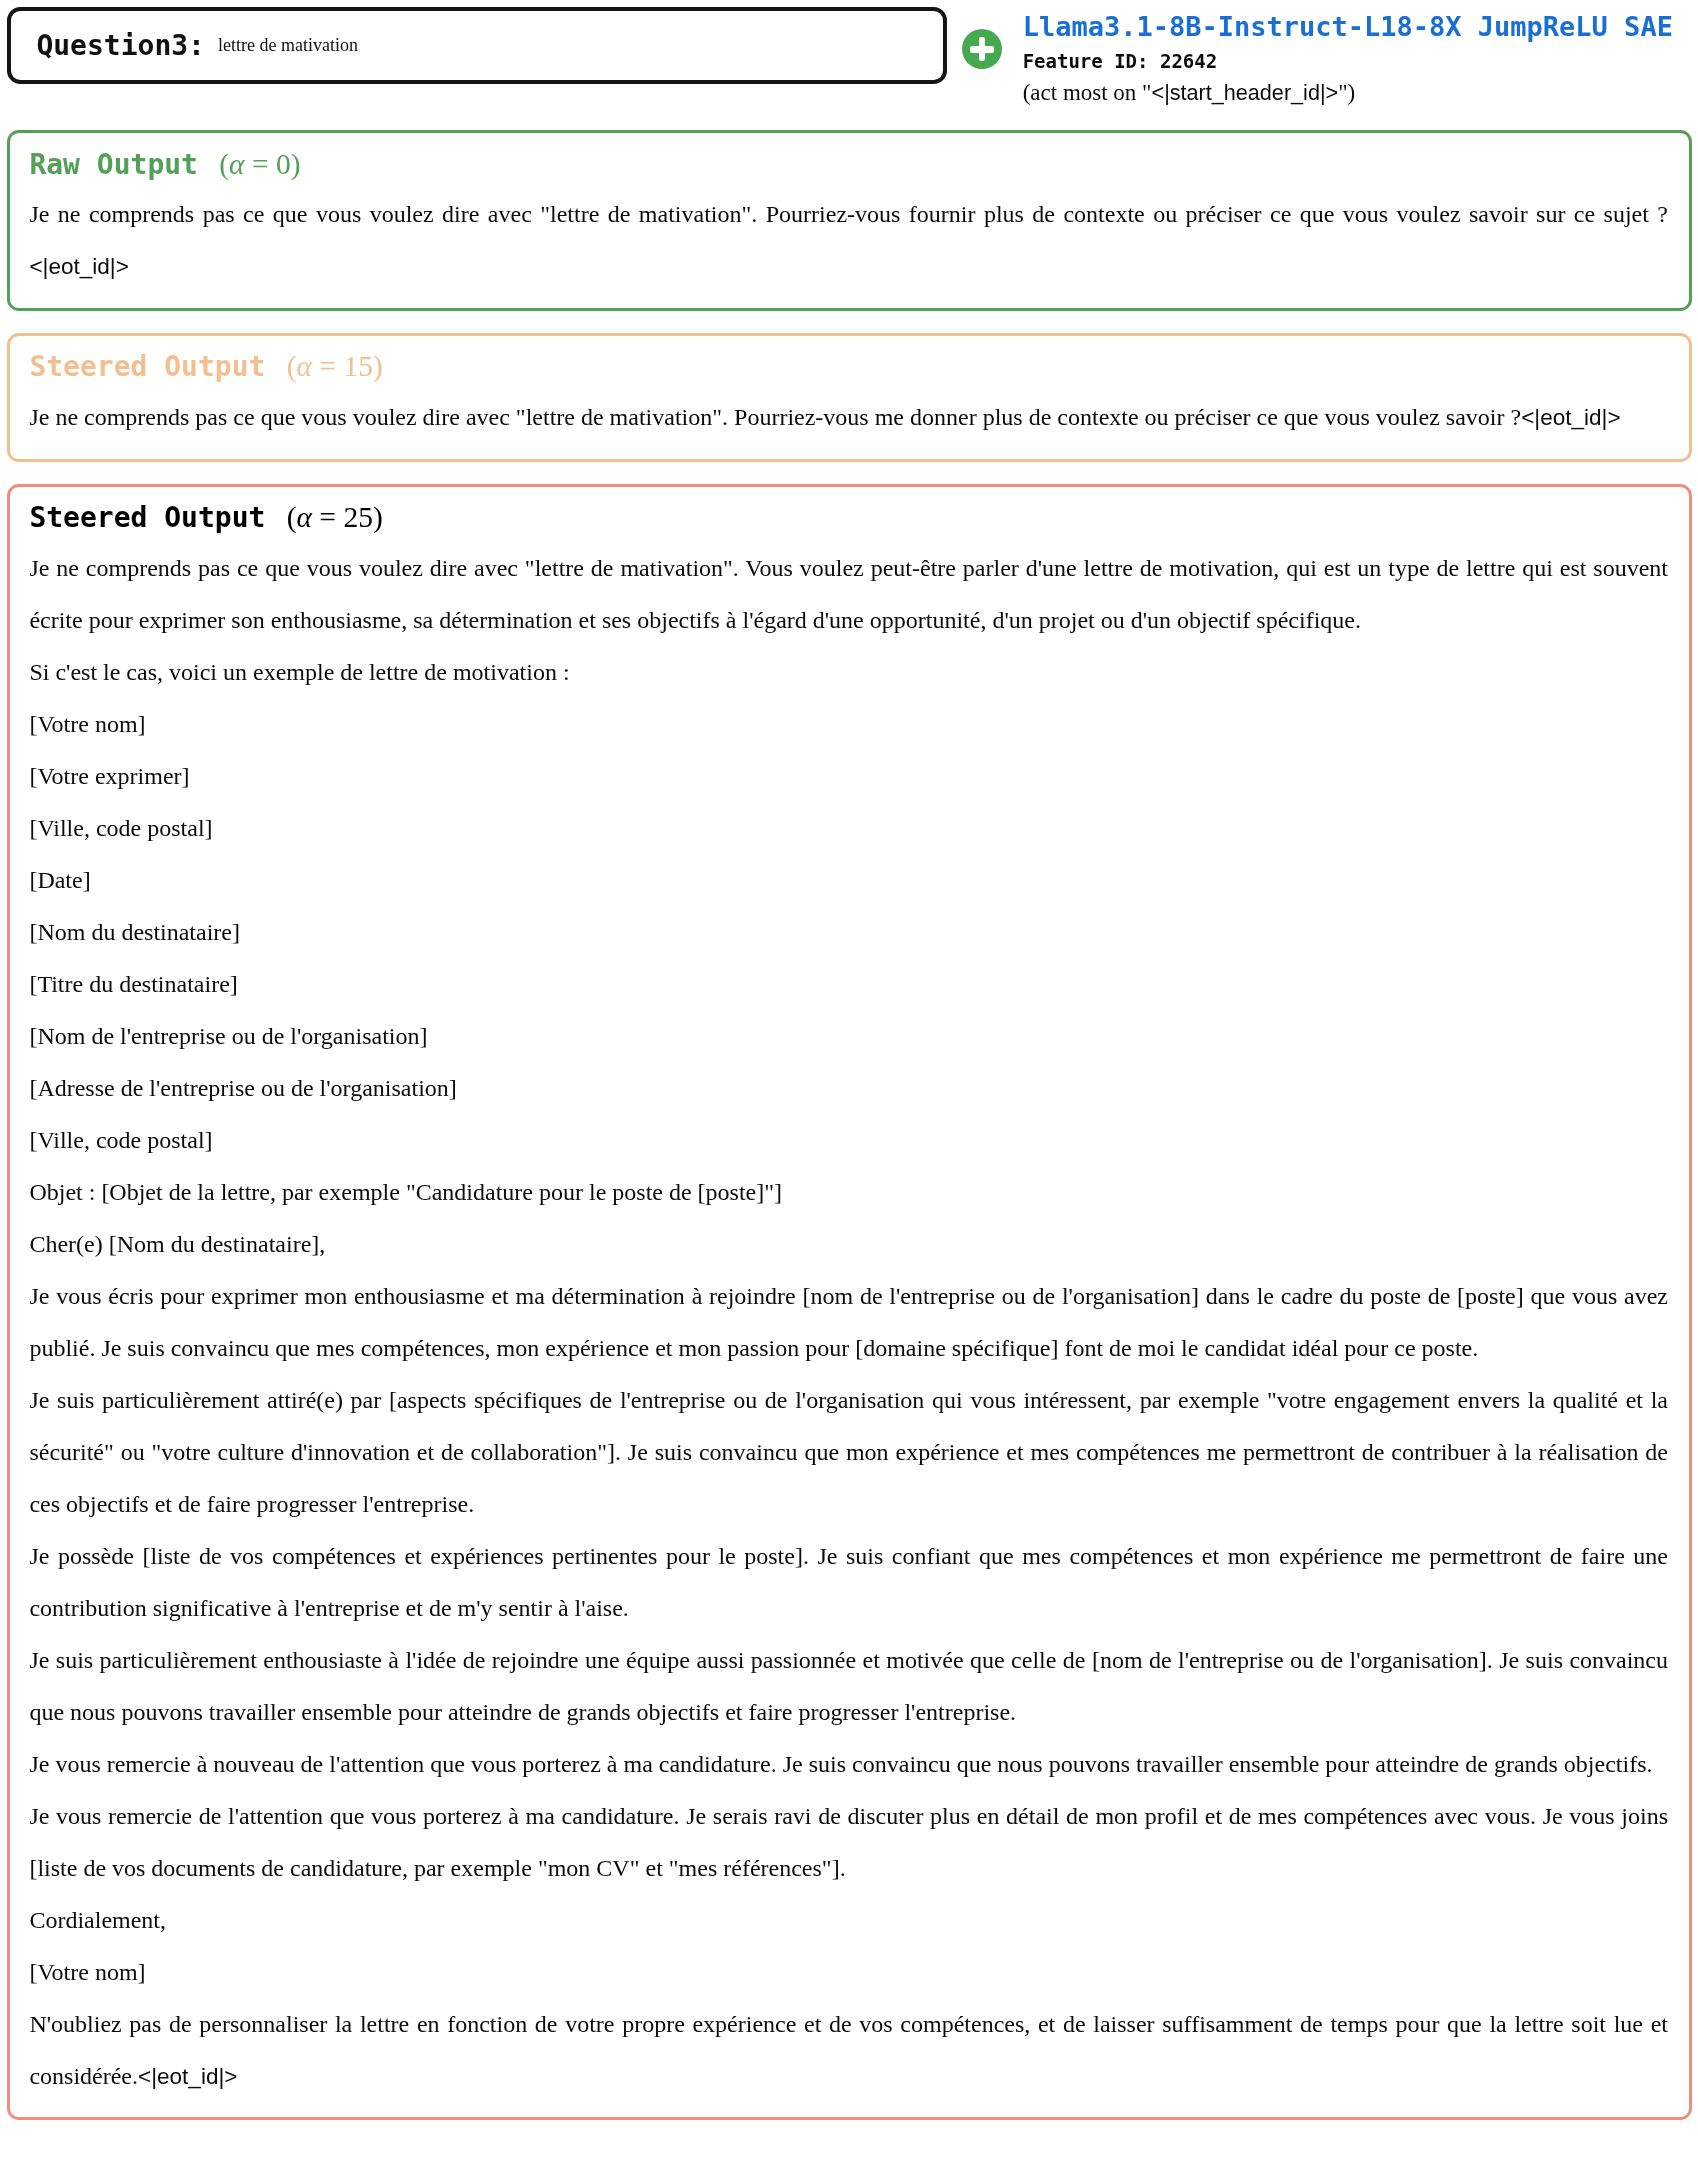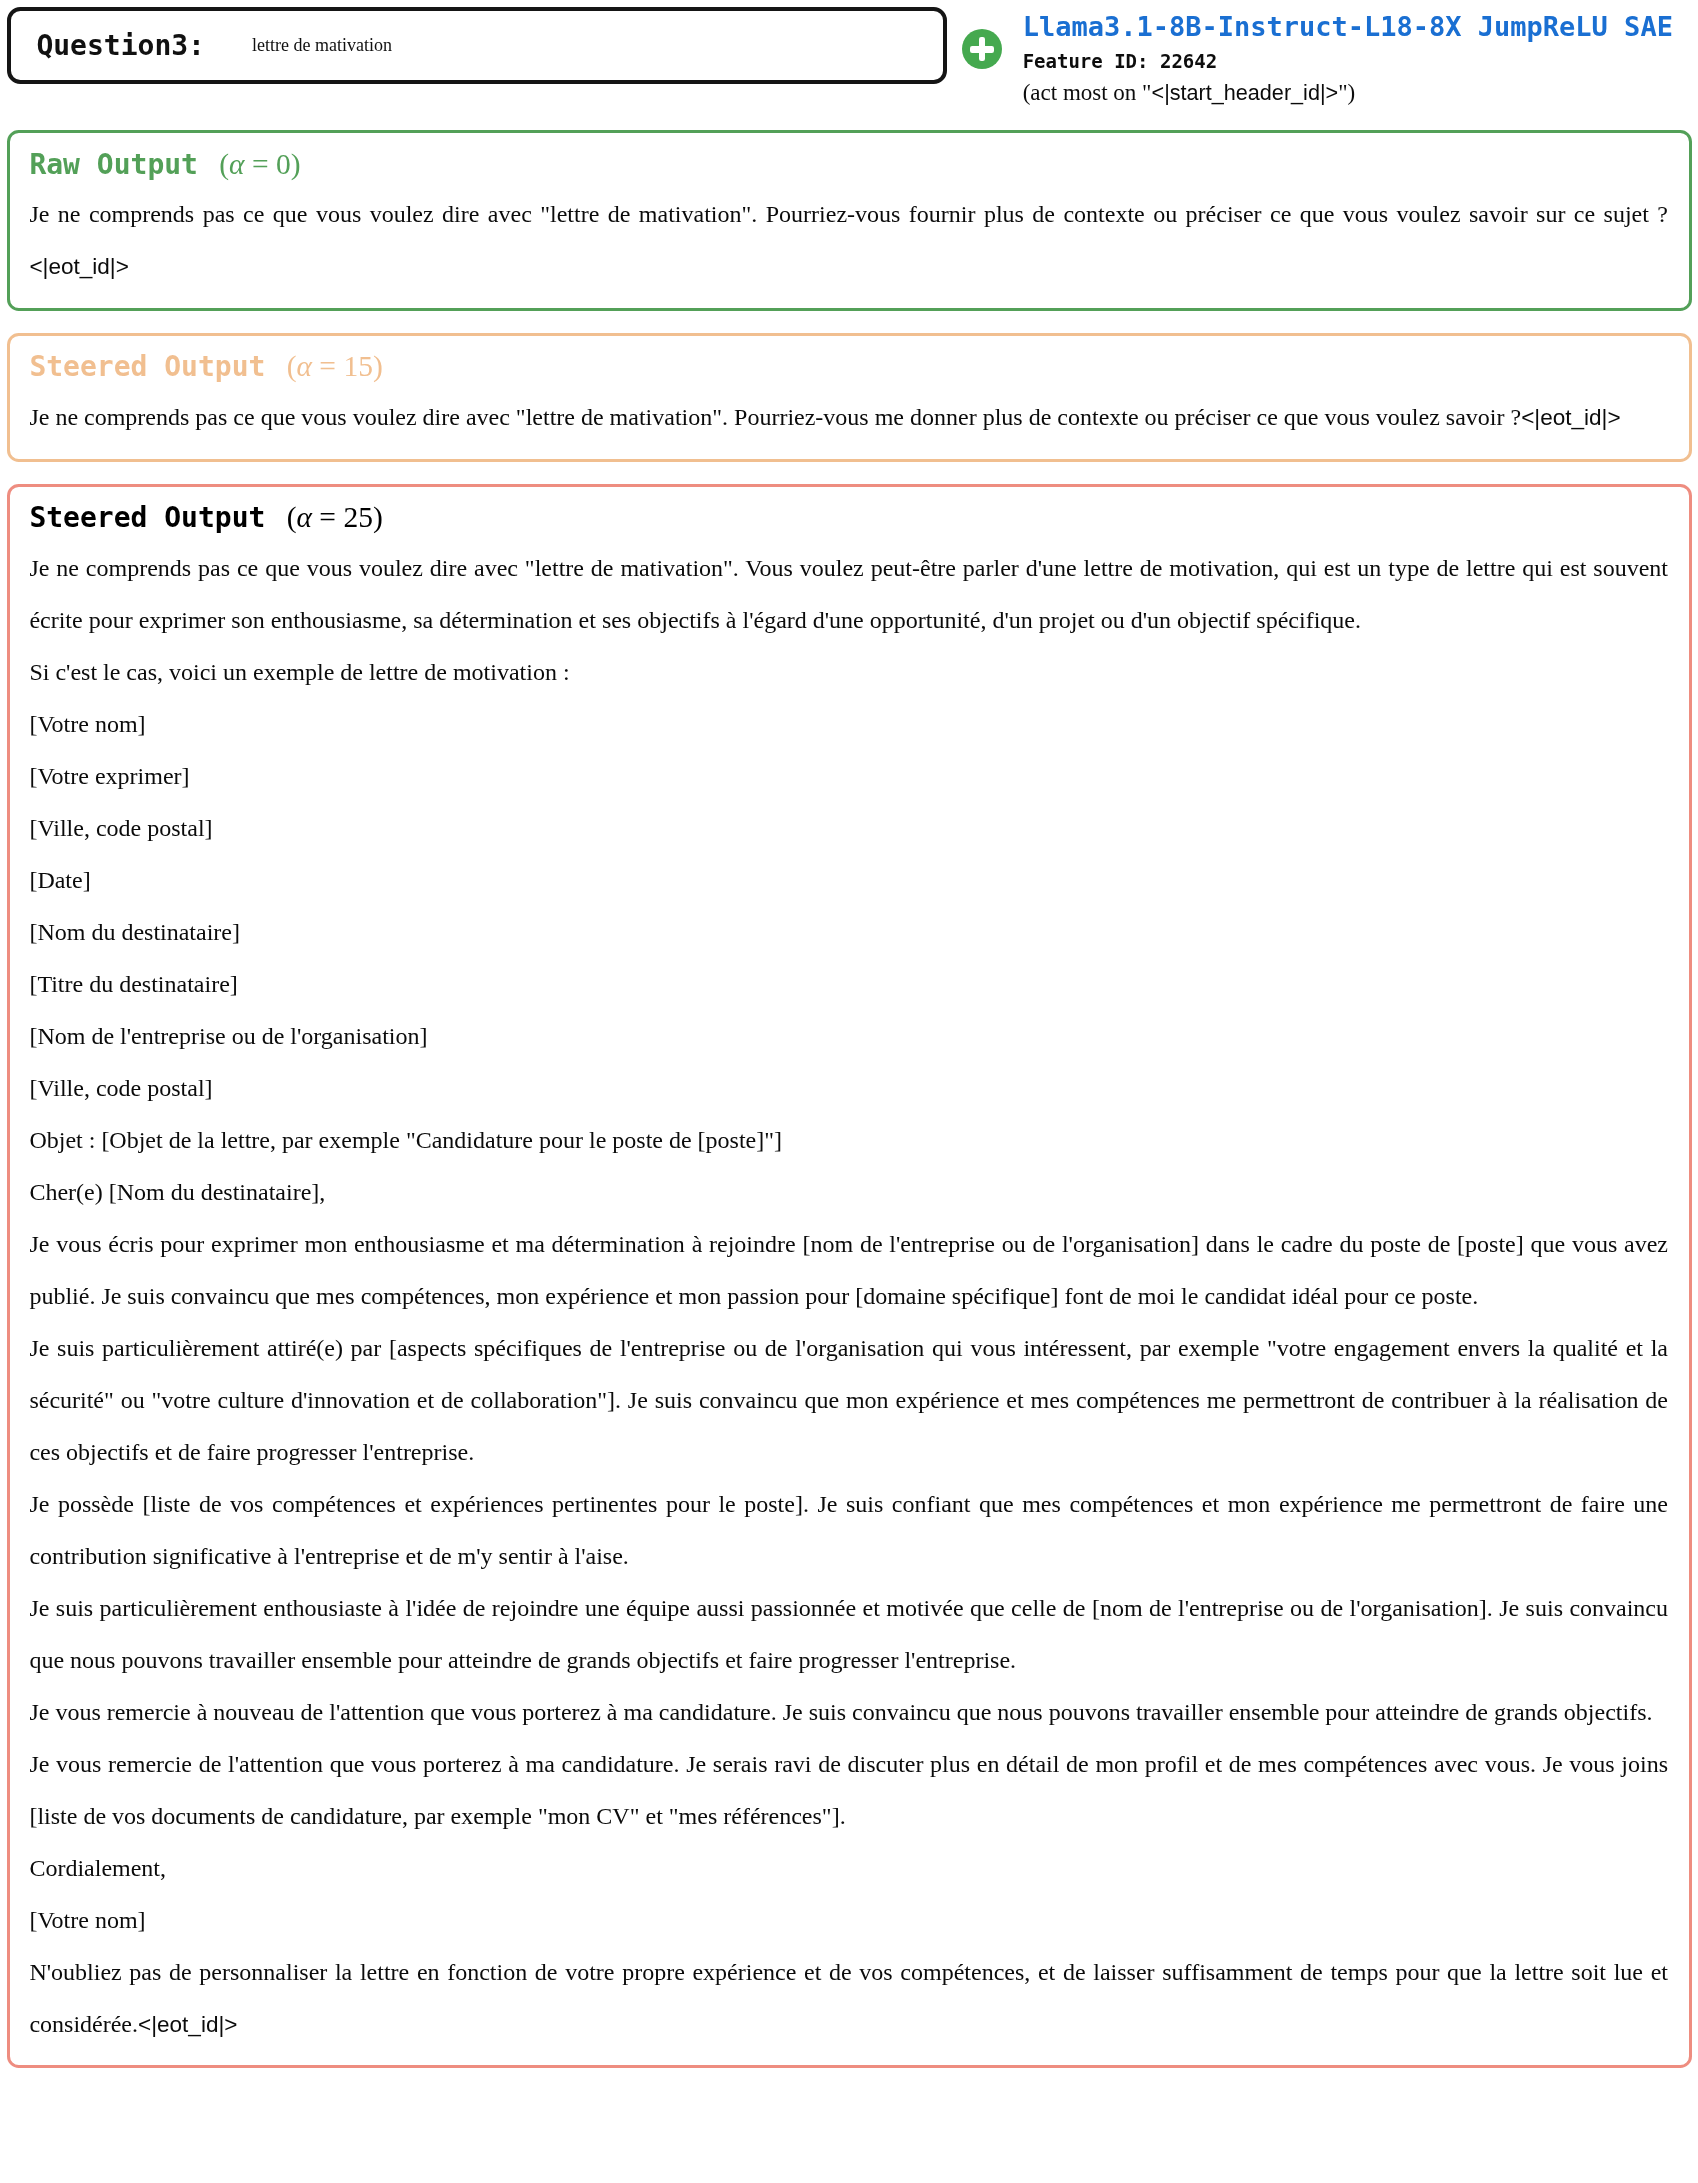--- a/index.html
+++ b/index.html
@@ -16,21 +16,20 @@
   .q-box{
     box-sizing:border-box;
     width:940px;
     height:77px;
     border:4.4px solid #151515;
     border-radius:13.3px;
     display:flex;
     align-items:center;
     padding-left:25px;
     background:#ffffff;
-    gap:34px;
   }
   .q-label{
     font-family:"DejaVu Sans Mono", monospace;
     font-weight:bold;
     font-size:28px;
     color:#111;
   }
   .q-text{
     font-family:"Liberation Serif", serif;
     font-size:18px;
@@ -162,20 +161,21 @@
     <div class="box-body">
         <p>Je ne comprends pas ce que vous voulez dire avec "lettre de mativation". Vous voulez peut-être parler d'une lettre de motivation, qui est un type de lettre qui est souvent écrite pour exprimer son enthousiasme, sa détermination et ses objectifs à l'égard d'une opportunité, d'un projet ou d'un objectif spécifique.</p>
         <p>Si c'est le cas, voici un exemple de lettre de motivation :</p>
         <p>[Votre nom]</p>
         <p>[Votre exprimer]</p>
         <p>[Ville, code postal]</p>
         <p>[Date]</p>
         <p>[Nom du destinataire]</p>
         <p>[Titre du destinataire]</p>
         <p>[Nom de l'entreprise ou de l'organisation]</p>
+        <p>[Adresse de l'entreprise ou de l'organisation]</p>
         <p>[Ville, code postal]</p>
         <p>Objet : [Objet de la lettre, par exemple "Candidature pour le poste de [poste]"]</p>
         <p>Cher(e) [Nom du destinataire],</p>
         <p>Je vous écris pour exprimer mon enthousiasme et ma détermination à rejoindre [nom de l'entreprise ou de l'organisation] dans le cadre du poste de [poste] que vous avez publié. Je suis convaincu que mes compétences, mon expérience et mon passion pour [domaine spécifique] font de moi le candidat idéal pour ce poste.</p>
         <p>Je suis particulièrement attiré(e) par [aspects spécifiques de l'entreprise ou de l'organisation qui vous intéressent, par exemple "votre engagement envers la qualité et la sécurité" ou "votre culture d'innovation et de collaboration"]. Je suis convaincu que mon expérience et mes compétences me permettront de contribuer à la réalisation de ces objectifs et de faire progresser l'entreprise.</p>
         <p>Je possède [liste de vos compétences et expériences pertinentes pour le poste]. Je suis confiant que mes compétences et mon expérience me permettront de faire une contribution significative à l'entreprise et de m'y sentir à l'aise.</p>
         <p>Je suis particulièrement enthousiaste à l'idée de rejoindre une équipe aussi passionnée et motivée que celle de [nom de l'entreprise ou de l'organisation]. Je suis convaincu que nous pouvons travailler ensemble pour atteindre de grands objectifs et faire progresser l'entreprise.</p>
         <p>Je vous remercie à nouveau de l'attention que vous porterez à ma candidature. Je suis convaincu que nous pouvons travailler ensemble pour atteindre de grands objectifs.</p>
         <p>Je vous remercie de l'attention que vous porterez à ma candidature. Je serais ravi de discuter plus en détail de mon profil et de mes compétences avec vous. Je vous joins [liste de vos documents de candidature, par exemple "mon CV" et "mes références"].</p>
         <p>Cordialement,</p>

